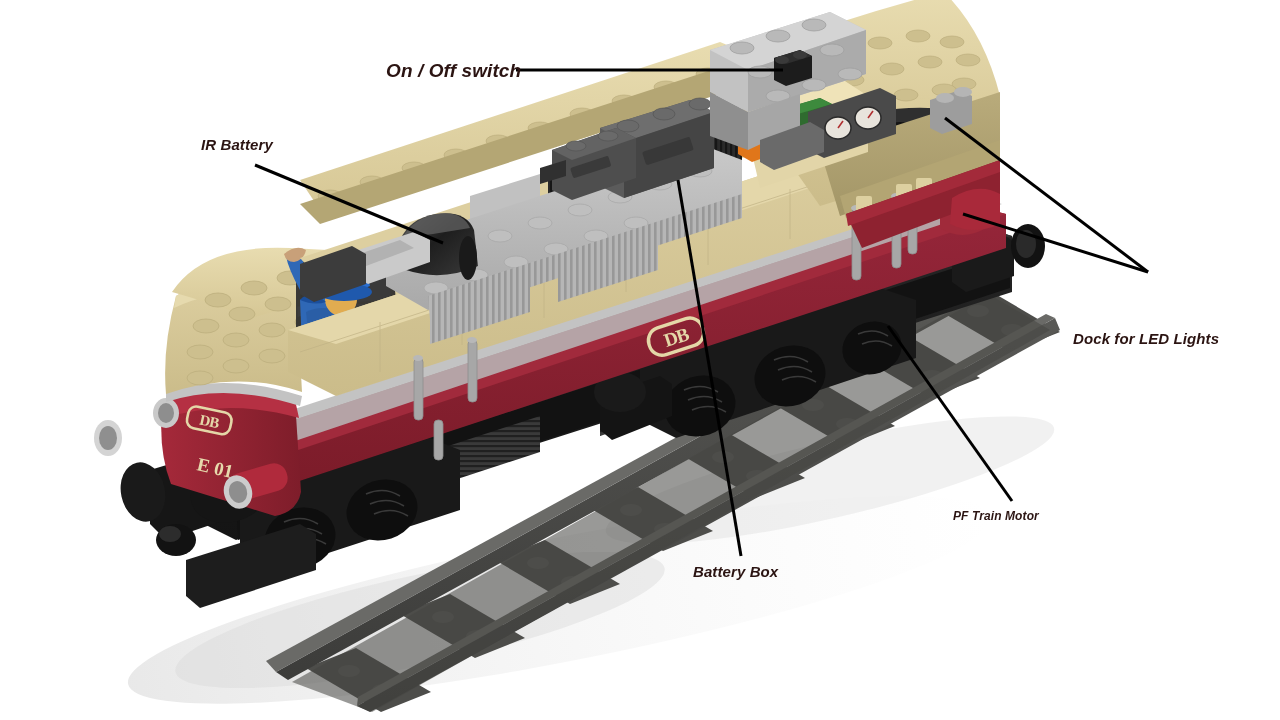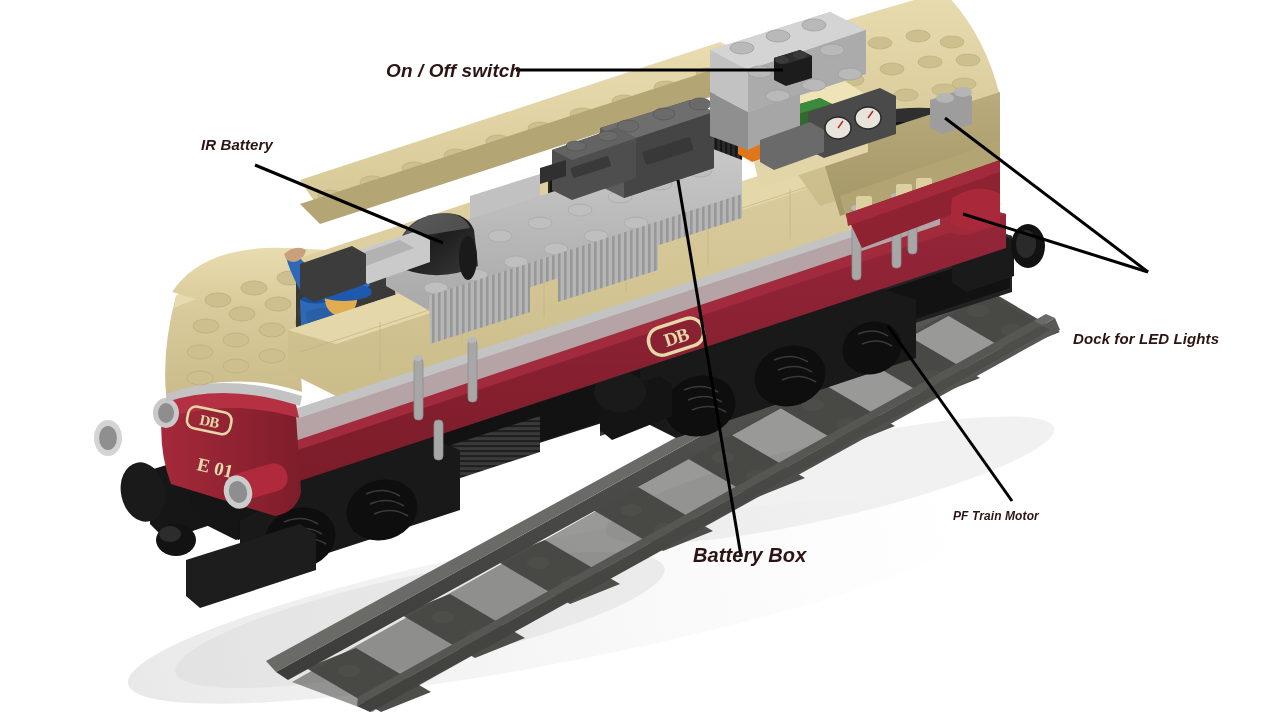--- a/index.html
+++ b/index.html
@@ -507,15 +507,15 @@
   </svg>
 
   <div class="lbl" style="left:386px;top:60px;font-size:19px;">On / Off switch</div>
 
   <div class="lbl" style="left:201px;top:136px;font-size:15px;">IR Battery</div>
 
   <div class="lbl" style="left:1073px;top:286px;font-size:15px;margin-top:44px;">Dock for LED Lights</div>
 
   <div class="lbl" style="left:953px;top:509px;font-size:12px;">PF Train Motor</div>
 
-  <div class="lbl" style="left:693px;top:544px;font-size:20px;">Battery Box</div>
+  <div class="lbl" style="left:693px;top:563px;font-size:15px;">Battery Box</div>
 
 </div>
 
 </body></html>

